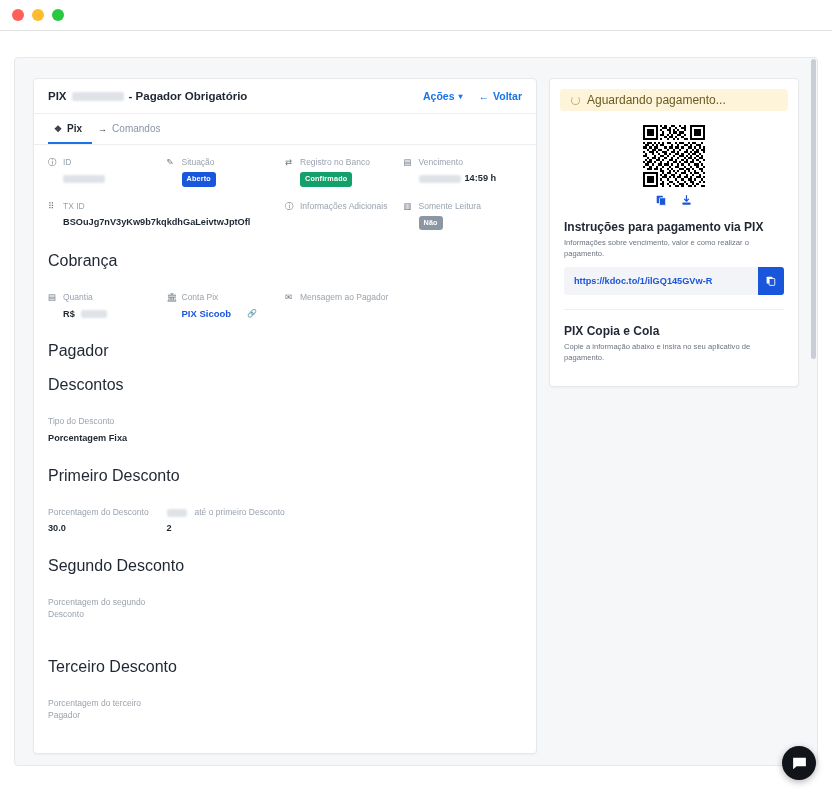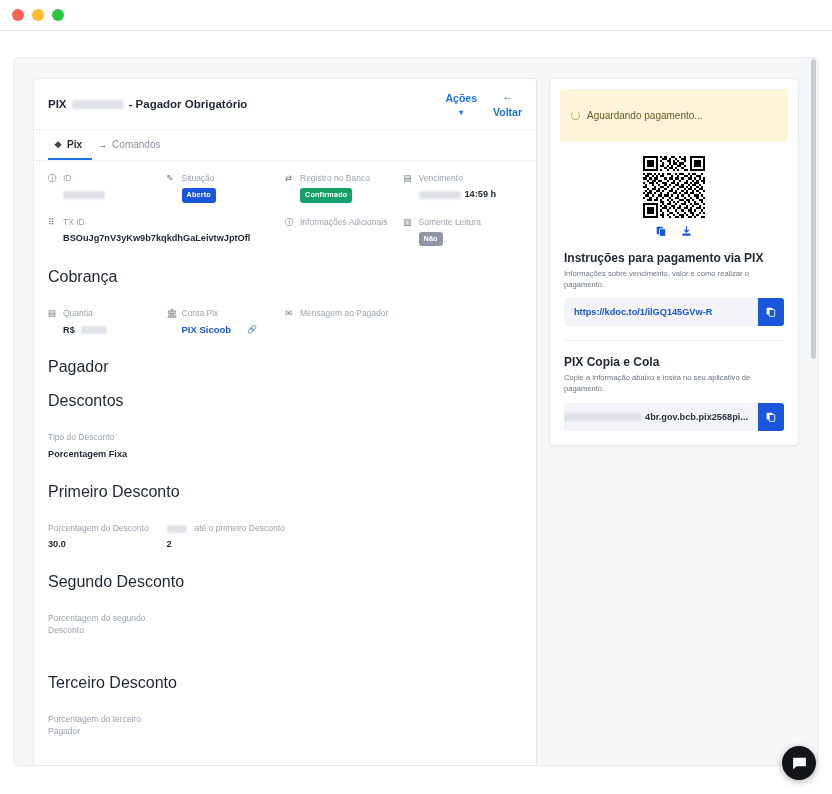--- a/index.html
+++ b/index.html
@@ -87,21 +87,21 @@
   .redact {
     display: inline-block;
     background: #dfe3e8;
     border-radius: 2px;
     vertical-align: middle;
     filter: blur(1.1px);
   }
   .head-actions { display: flex; align-items: center; gap: 16px; }
   .link-btn {
     font-size: 10.5px; color: #1a73e8; font-weight: bold;
-    display: flex; align-items: center; gap: 4px; cursor: pointer; flex-direction: column;
+    display: flex; align-items: center; gap: 4px; cursor: pointer;
   }
   .link-btn .chev { font-size: 8px; }
 
   
   .tabs {
     display: flex; align-items: stretch;
     padding: 0 14px;
     border-bottom: 1px solid #eceef1;
   }
   .tab {
@@ -150,22 +150,22 @@
     font-size: 9.5px; color: #1a56db; font-weight: bold;
     display: flex; align-items: center; gap: 16px; padding-left: 15px;
   }
 
   
   .right-col { width: 250px; }
   .right-card { padding: 10px 10px 14px 10px; }
   .alert {
     background: #fdf4da;
     border-radius: 4px;
-    padding: 21px 11px;
-    font-size: 10px; color: #6b5a22;
+    padding: 4px 11px;
+    font-size: 12px; color: #6b5a22;
     display: flex; align-items: center; gap: 7px;
   }
   .spinner {
     width: 9px; height: 9px; border-radius: 50%;
     border: 1.6px solid #c9b477; border-top-color: transparent;
     display: inline-block; flex: 0 0 9px;
   }
   .qr-wrap { display: flex; flex-direction: column; align-items: center; padding-top: 14px; }
   .qr { width: 62px; height: 62px; image-rendering: pixelated; }
   .qr-actions { display: flex; gap: 14px; margin-top: 8px; }
@@ -738,32 +738,20 @@
                 </svg>
               </div>
             </div>
           </div>
 
           <div class="divider"></div>
 
           <div class="rsect">
             <div class="rtitle">PIX Copia e Cola</div>
             <div class="rsub">Copie a informação abaixo e insira no seu aplicativo de pagamento.</div>
-            <div class="copybox">
-              <div class="copyfield dark">
-                <span class="redact" style="width:92px;height:8px;margin-right:3px;flex:0 0 92px;"></span>
-                  <span>4br.gov.bcb.pix2568pi...</span>
-              </div>
-              <div class="copybtn">
-                <svg width="10" height="10" viewBox="0 0 16 16">
-                  <rect x="1" y="1" width="9" height="11" rx="1" fill="#fff"></rect>
-                  <rect x="5" y="4" width="9" height="11" rx="1" fill="#1a56db" stroke="#fff" stroke-width="1.4"></rect>
-                </svg>
-              </div>
-            </div>
           </div>
 
         </div>
       </div>
 
     </div>
   </div>
 
   <div class="chat">
     <svg width="17" height="17" viewBox="0 0 24 24">

